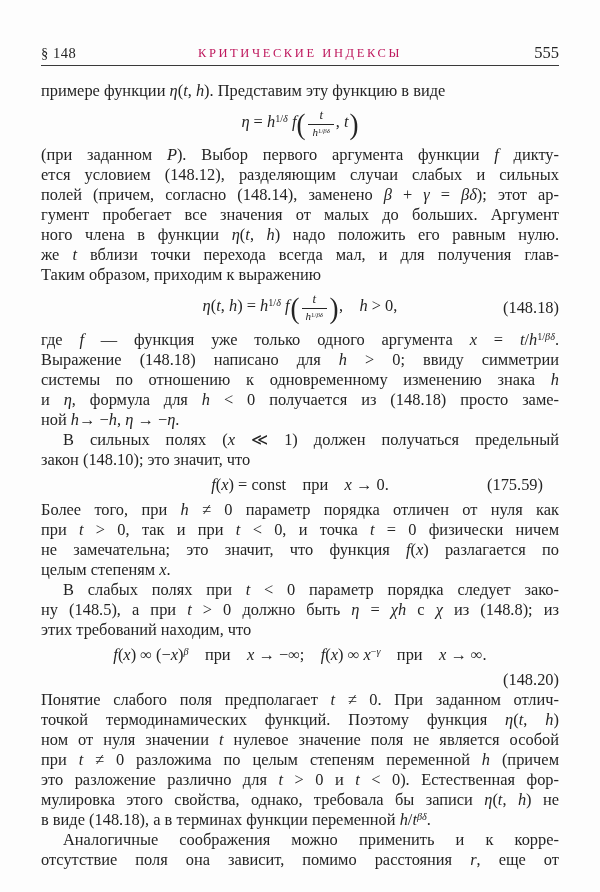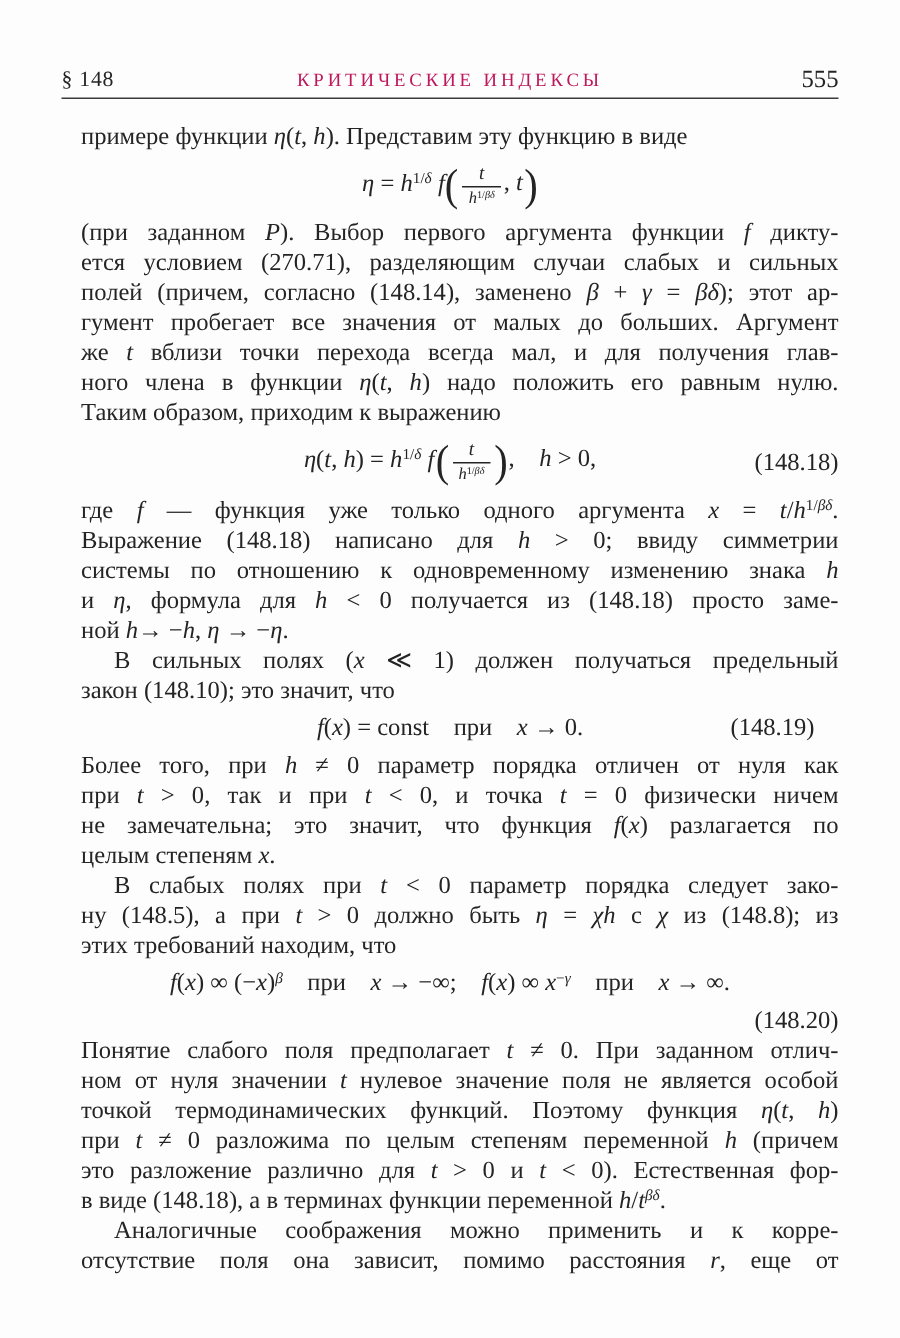--- a/index.html
+++ b/index.html
@@ -41,21 +41,20 @@
     position:absolute;right:0;bottom:2px;
     font-size:16.5px;
   }
   
   .body-text{font-size:16.4px;line-height:20px;}
   .para{margin:0;}
   .line{
     text-align:justify;
     text-align-last:justify;
     white-space:normal;
-    margin-left:13px;
   }
   .line.last{text-align-last:left;}
   .line.indent{text-indent:22px;}
   i{font-style:italic;}
   sup{font-size:62%;line-height:0;vertical-align:0.48em;letter-spacing:0;}
   
   .formula{
     position:relative;
     text-align:center;
     margin:5px 16px;
@@ -96,59 +95,60 @@
     <span class="page-no">555</span>
   </div>
 
   <div class="body-text">
       <div class="para">
         <div class="line last">примере функции <i>η</i>(<i>t</i>, <i>h</i>). Представим эту функцию в виде</div>
       </div>
       <div class="formula frac-type"><span class="f-body"><span class="f-pre"><i>η</i> = <i>h</i><sup>1/<i>δ</i></sup> <i>f</i></span><span class="big-paren">(</span><span class="frac"><span class="fnum"><i>t</i></span><span class="fden"><i>h</i><sup>1/<i>βδ</i></sup></span></span><span class="f-ip">, <i>t</i></span><span class="big-paren">)</span></span></div>
       <div class="para">
         <div class="line">(при заданном <i>P</i>). Выбор первого аргумента функции <i>f</i> дикту-</div>
-        <div class="line">ется условием (270.71), разделяющим случаи слабых и сильных</div>
+        <div class="line">ется условием (148.12), разделяющим случаи слабых и сильных</div>
         <div class="line">полей (причем, согласно (148.14), заменено <i>β</i> + <i>γ</i> = <i>βδ</i>); этот ар-</div>
         <div class="line">гумент пробегает все значения от малых до больших. Аргумент</div>
+        <div class="line">ного члена в функции <i>η</i>(<i>t</i>, <i>h</i>) надо положить его равным нулю.</div>
         <div class="line">же <i>t</i> вблизи точки перехода всегда мал, и для получения глав-</div>
-        <div class="line">ного члена в функции <i>η</i>(<i>t</i>, <i>h</i>) надо положить его равным нулю.</div>
         <div class="line last">Таким образом, приходим к выражению</div>
       </div>
       <div class="formula frac-type"><span class="f-body"><span class="f-pre"><i>η</i>(<i>t</i>, <i>h</i>) = <i>h</i><sup>1/<i>δ</i></sup> <i>f</i></span><span class="big-paren">(</span><span class="frac"><span class="fnum"><i>t</i></span><span class="fden"><i>h</i><sup>1/<i>βδ</i></sup></span></span><span class="big-paren">)</span><span class="f-tail">,  <i>h</i> &gt; 0,</span></span><span class="eqno">(148.18)</span></div>
       <div class="para">
         <div class="line">где <i>f</i> — функция уже только одного аргумента <i>x</i> = <i>t</i>/<i>h</i><sup>1/<i>βδ</i></sup>.</div>
         <div class="line">Выражение (148.18) написано для <i>h</i> &gt; 0; ввиду симметрии</div>
         <div class="line">системы по отношению к одновременному изменению знака <i>h</i></div>
         <div class="line">и <i>η</i>, формула для <i>h</i> &lt; 0 получается из (148.18) просто заме-</div>
         <div class="line last">ной <i>h</i>→ −<i>h</i>, <i>η</i> → −<i>η</i>.</div>
       </div>
       <div class="para">
         <div class="line indent">В сильных полях (<i>x</i> ≪ 1) должен получаться предельный</div>
         <div class="line last">закон (148.10); это значит, что</div>
       </div>
-      <div class="formula"><span class="f-body"><i>f</i>(<i>x</i>) = const при <i>x</i> → 0.</span><span class="eqno">(148.19)</span></div>
+      <div class="formula"><span class="f-body"><i>f</i>(<i>x</i>) = const при <i>x</i> → 0.</span><span class="eqno">(175.59)</span></div>
       <div class="para">
         <div class="line">Более того, при <i>h</i> ≠ 0 параметр порядка отличен от нуля как</div>
         <div class="line">при <i>t</i> &gt; 0, так и при <i>t</i> &lt; 0, и точка <i>t</i> = 0 физически ничем</div>
         <div class="line">не замечательна; это значит, что функция <i>f</i>(<i>x</i>) разлагается по</div>
         <div class="line last">целым степеням <i>x</i>.</div>
       </div>
       <div class="para">
         <div class="line indent">В слабых полях при <i>t</i> &lt; 0 параметр порядка следует зако-</div>
         <div class="line">ну (148.5), а при <i>t</i> &gt; 0 должно быть <i>η</i> = <i>χh</i> с <i>χ</i> из (148.8); из</div>
         <div class="line last">этих требований находим, что</div>
       </div>
       <div class="formula"><span class="f-body"><i>f</i>(<i>x</i>) ∞ (−<i>x</i>)<sup><i>β</i></sup> при <i>x</i> → −∞;  <i>f</i>(<i>x</i>) ∞ <i>x</i><sup>−<i>γ</i></sup> при <i>x</i> → ∞.</span></div>
       <div class="eqno-below">(148.20)</div>
       <div class="para">
         <div class="line">Понятие слабого поля предполагает <i>t</i> ≠ 0. При заданном отлич-</div>
+        <div class="line">точкой термодинамических функций. Поэтому функция <i>η</i>(<i>t</i>, <i>h</i>)</div>
         <div class="line">ном от нуля значении <i>t</i> нулевое значение поля не является особой</div>
-        <div class="line">точкой термодинамических функций. Поэтому функция <i>η</i>(<i>t</i>, <i>h</i>)</div>
         <div class="line">при <i>t</i> ≠ 0 разложима по целым степеням переменной <i>h</i> (причем</div>
         <div class="line">это разложение различно для <i>t</i> &gt; 0 и <i>t</i> &lt; 0). Естественная фор-</div>
+        <div class="line">мулировка этого свойства, однако, требовала бы записи <i>η</i>(<i>t</i>, <i>h</i>) не</div>
         <div class="line last">в виде (148.18), а в терминах функции переменной <i>h</i>/<i>t</i><sup><i>βδ</i></sup>.</div>
       </div>
       <div class="para">
         <div class="line indent">Аналогичные соображения можно применить и к корре-</div>
         <div class="line">отсутствие поля она зависит, помимо расстояния <i>r</i>, еще от</div>
       </div>
     </div>
 
 </div>
 

